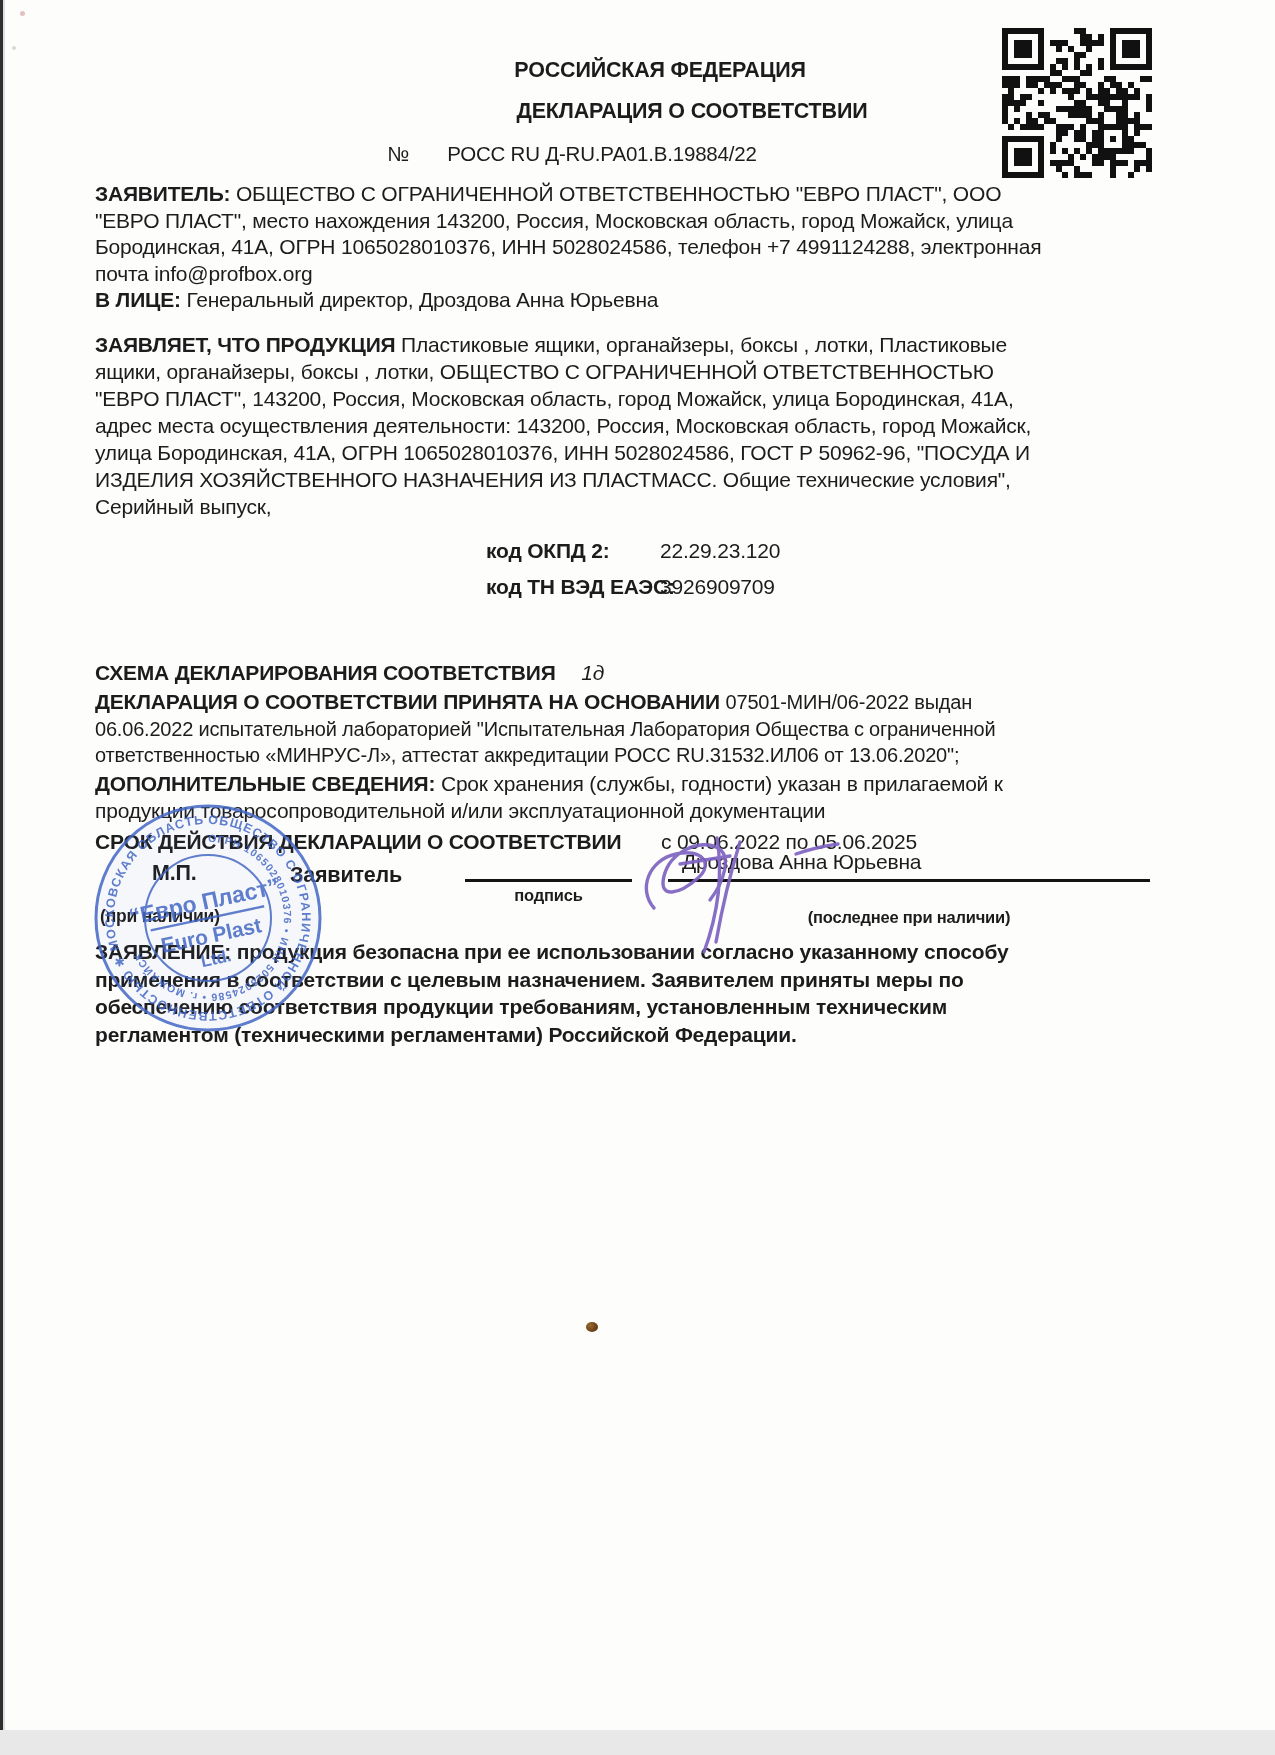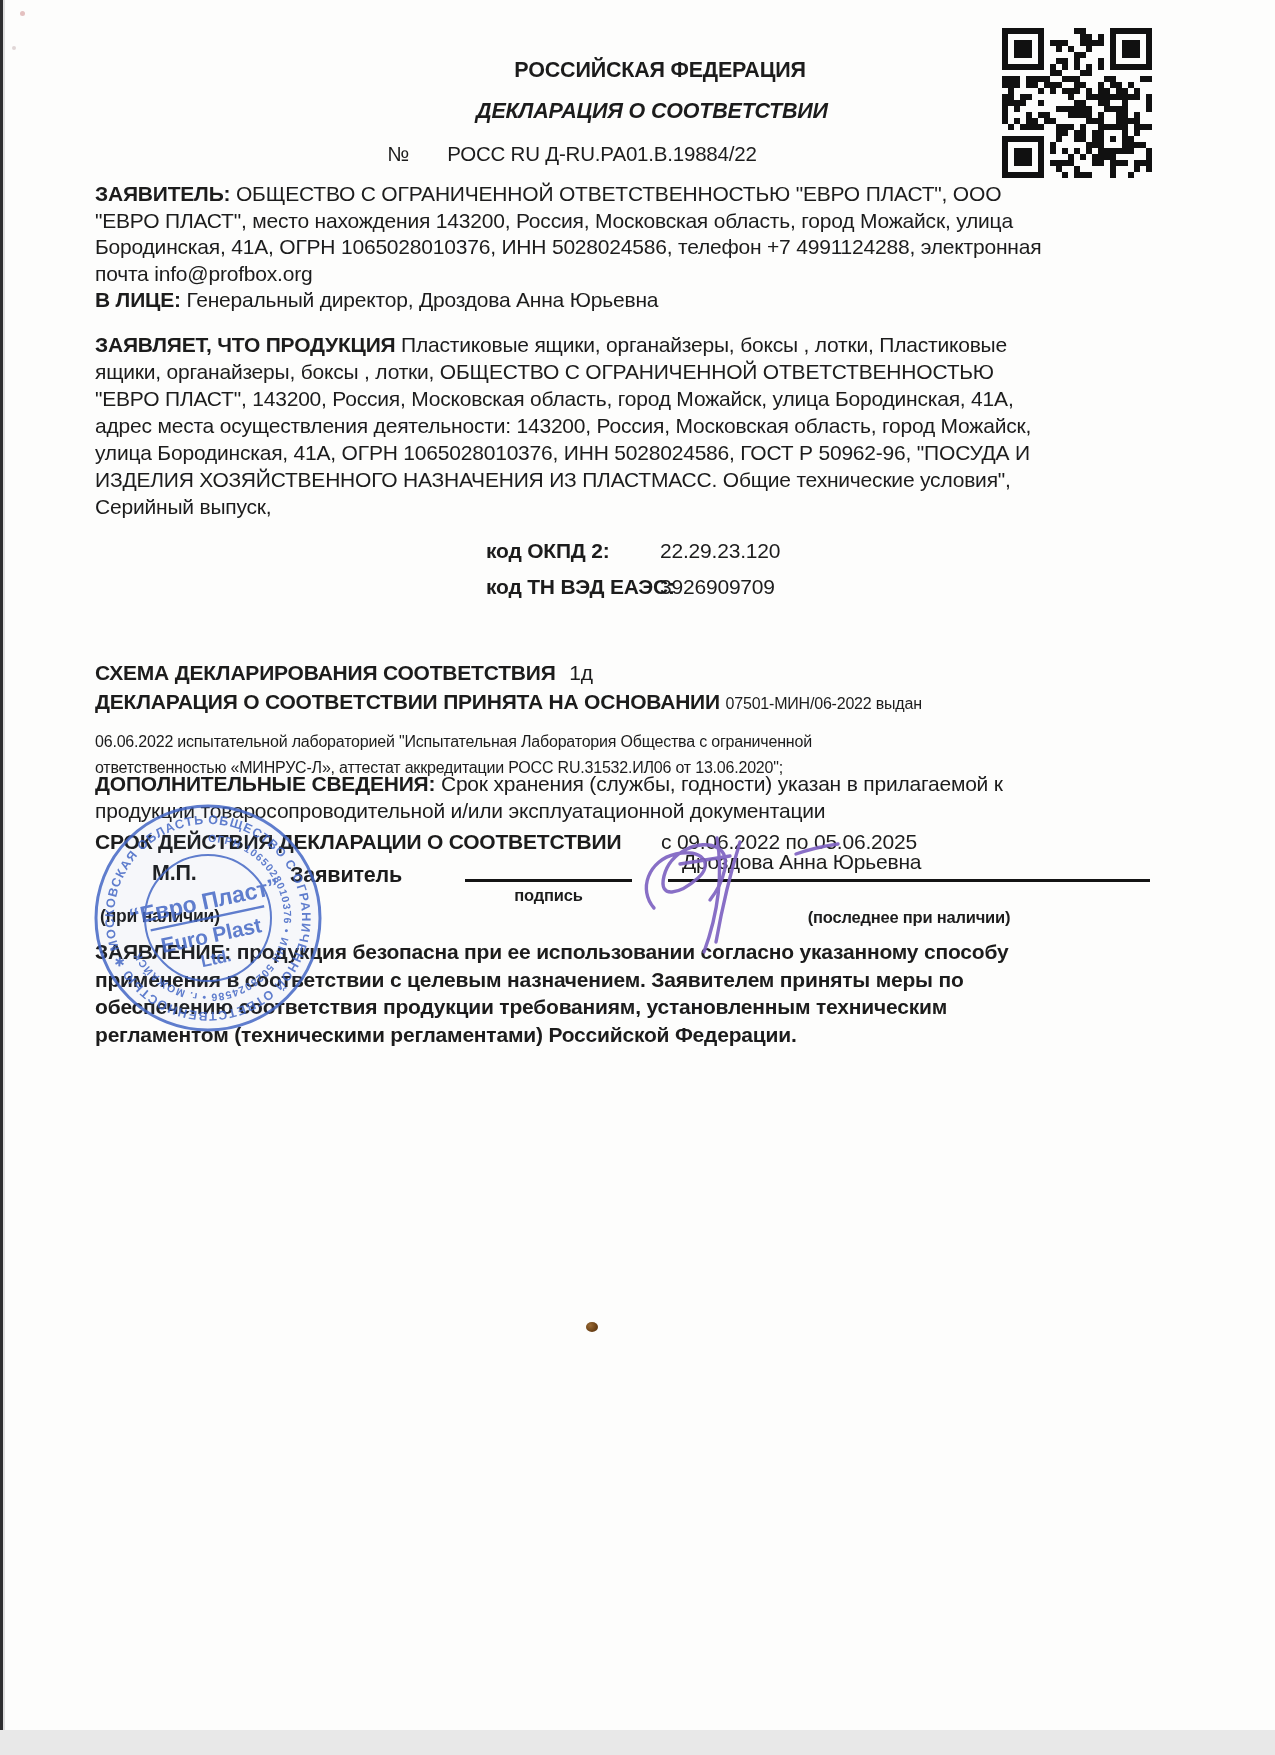--- a/index.html
+++ b/index.html
@@ -11,21 +11,21 @@
   }
   .edge-line{position:absolute;left:0;top:0;width:3px;height:100%;background:#2e2e30;}
   .edge-line2{position:absolute;left:3px;top:0;width:2px;height:100%;background:#c9c9c9;opacity:.6;}
   .speck{position:absolute;border-radius:50%;}
   .hdr{position:absolute;transform:translateX(-50%);font-weight:bold;font-size:21.5px;white-space:nowrap;}
   .numline{position:absolute;transform:translateX(-50%);font-size:20.5px;white-space:nowrap;display:flex;gap:38px;}
   .col{position:absolute;left:95px;width:1092px;}
   .para{font-size:21px;line-height:26.5px;}
   .para .lbl{font-weight:bold;}
   .pre{white-space:pre-line;}
-  .small{font-size:16px;line-height:26px;margin-top:12px;}
+  .small{font-size:20px;line-height:26px;}
   .code-row{position:absolute;font-size:21px;white-space:nowrap;}
   .code-row .lbl{font-weight:bold;}
   .code-val{position:absolute;left:640px;top:0;font-weight:normal;}
   .sig-line{position:absolute;height:3px;background:#141414;}
   .cap{position:absolute;font-weight:bold;font-size:16.5px;text-align:center;letter-spacing:-0.2px;}
   .qr{position:absolute;left:1002px;top:28px;width:150px;height:150px;}
   .stamp{position:absolute;left:83px;top:793px;width:250px;height:250px;opacity:.85;}
   .signature{position:absolute;left:620px;top:812px;width:250px;height:165px;}
   .ink-dot{
     position:absolute;left:586px;top:1322px;width:12px;height:10px;border-radius:50%;
@@ -355,21 +355,21 @@
       <rect x="36" y="144" width="6" height="6"></rect>
       <rect x="60" y="144" width="6" height="6"></rect>
       <rect x="72" y="144" width="6" height="6"></rect>
       <rect x="78" y="144" width="6" height="6"></rect>
       <rect x="84" y="144" width="6" height="6"></rect>
       <rect x="108" y="144" width="6" height="6"></rect>
       <rect x="126" y="144" width="6" height="6"></rect>
     </svg>
 
   <div class="hdr" style="left:660px;top:58px;">РОССИЙСКАЯ ФЕДЕРАЦИЯ</div>
-  <div class="hdr" style="left:652px;top:99px;font-style:italic;">ДЕКЛАРАЦИЯ О СООТВЕТСТВИИ</div>
+  <div class="hdr" style="left:692px;top:99px;">ДЕКЛАРАЦИЯ О СООТВЕТСТВИИ</div>
   <div class="numline" style="left:572px;top:142px;">
     <span>№</span>
     <span>РОСС RU Д-RU.РА01.В.19884/22</span>
   </div>
 
   <div class="col para" style="top:181px;">
     <span class="lbl">ЗАЯВИТЕЛЬ:</span>
     <span class="pre">ОБЩЕСТВО С ОГРАНИЧЕННОЙ ОТВЕТСТВЕННОСТЬЮ "ЕВРО ПЛАСТ", ООО
 "ЕВРО ПЛАСТ", место нахождения 143200, Россия,  Московская область, город Можайск, улица
 Бородинская, 41А, ОГРН 1065028010376, ИНН 5028024586, телефон +7 4991124288, электронная
@@ -397,21 +397,21 @@
     <span class="code-val" style="left:174px;">22.29.23.120</span>
   </div>
   <div class="code-row" style="left:486px;top:575px;">
     <span class="lbl">код ТН ВЭД ЕАЭС:</span>
     <span class="code-val" style="left:174px;">3926909709</span>
   </div>
 
 
   <div class="col para" style="top:660px;">
     <span class="lbl">СХЕМА ДЕКЛАРИРОВАНИЯ СООТВЕТСТВИЯ</span>
-    <span style="margin-left:8px;">1д</span>
+    <span style="margin-left:20px;font-style:italic;">1д</span>
   </div>
 
   <div class="col para" style="top:689px;">
     <span class="lbl">ДЕКЛАРАЦИЯ О СООТВЕТСТВИИ ПРИНЯТА НА ОСНОВАНИИ</span>
     <span class="small">07501-МИН/06-2022 выдан</span>
     <div class="small pre">06.06.2022  испытательной лабораторией "Испытательная Лаборатория Общества с ограниченной
 ответственностью «МИНРУС-Л», аттестат аккредитации РОСС RU.31532.ИЛ06 от 13.06.2020";</div>
   </div>
 
   <div class="col para" style="top:771px;">

